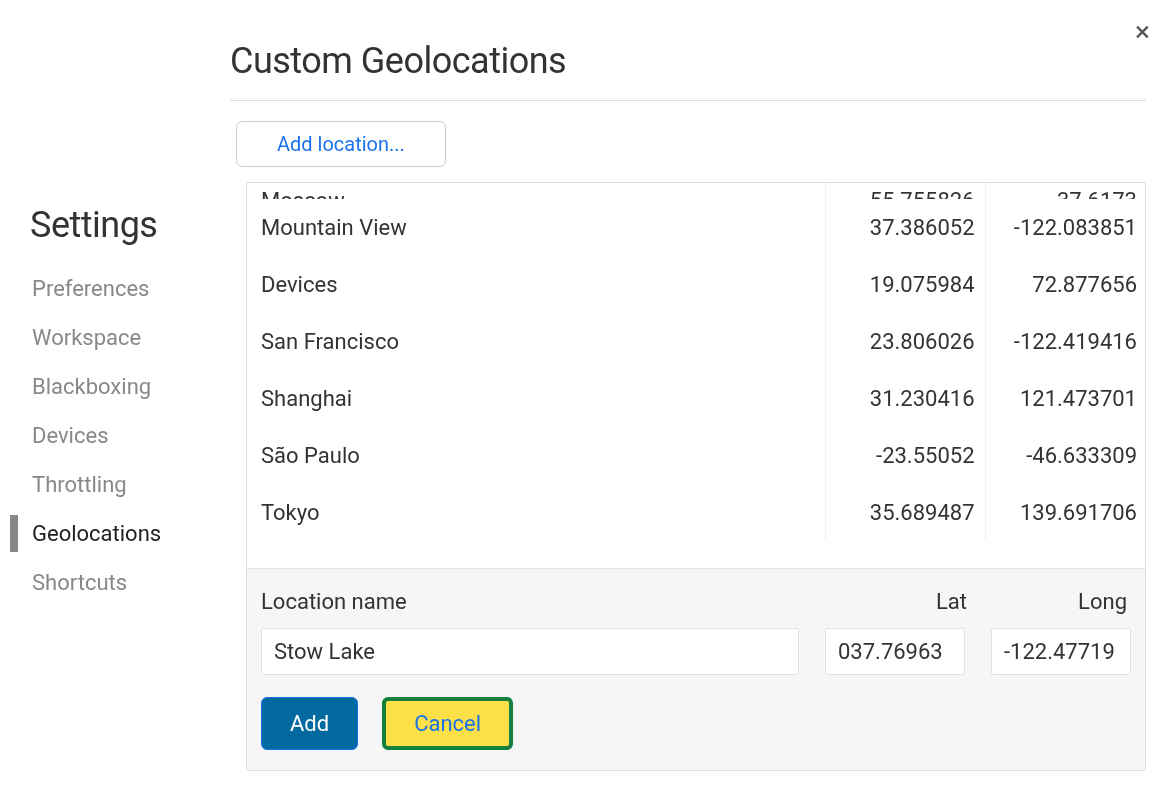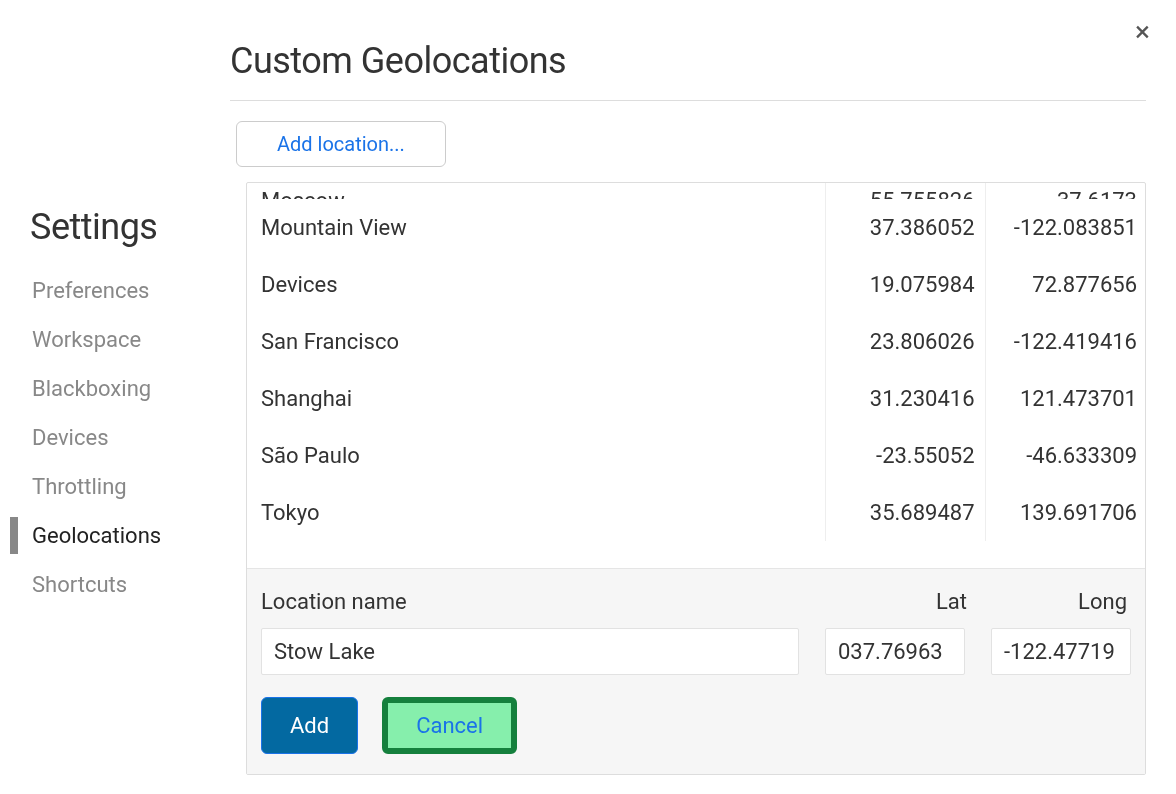--- a/index.html
+++ b/index.html
@@ -175,23 +175,23 @@
     border-radius: 6px;
     cursor: pointer;
     font-family: inherit;
   }
   .btn-primary {
     background: #0369a1;
     color: #fff;
     border: 1px solid #1a73e8;
   }
   .btn-secondary {
-    background: #86efac;
+    background: #fde047;
     color: #1a73e8;
-    border: 6px solid #15803d;
+    border: 4px solid #15803d;
   }
 </style>
 </head>
 <body>
 
 <div class="close-x">×</div>
 
 <div class="container">
 
   <aside class="sidebar">

